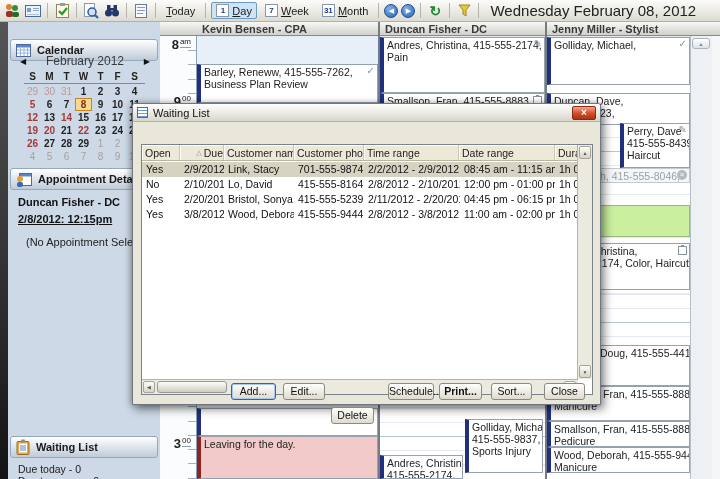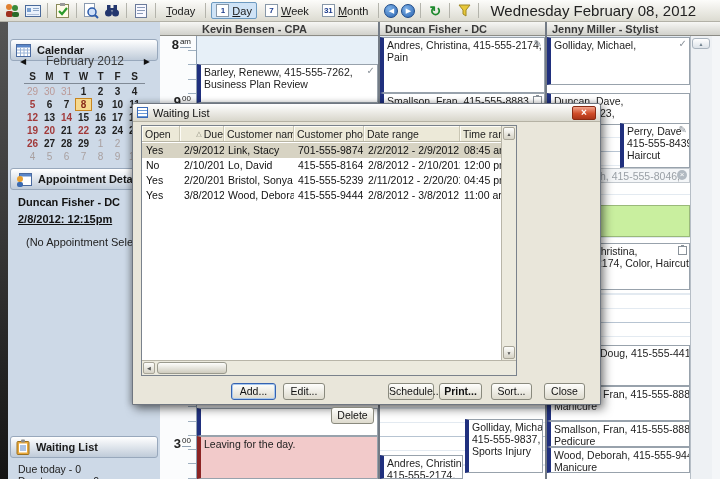--- a/index.html
+++ b/index.html
@@ -69,21 +69,21 @@
 .greenblk{position:absolute;background:#c9ef9f;border:1px solid #9ab97a;z-index:1}
 .aic{position:absolute;top:0;right:2px;font-size:10px;color:#8a929a;line-height:11px}
 .aic.cancel{top:1px;width:10px;height:10px;border-radius:50%;background:#b2bac2;color:#fff;font-size:8px;text-align:center;line-height:10px}
 .aic.clip{top:1px}
 
 
 .dlg{position:absolute;left:132px;top:103px;width:469px;height:302px;background:#e9e6da;border:1px solid #6f7680;border-radius:3px 3px 0 0;box-shadow:3px 4px 10px rgba(10,10,10,.5),-2px 0 6px rgba(10,10,10,.25);z-index:10}
 .dtitle{height:18px;background:linear-gradient(#ffffff,#d8d6cb);border-bottom:1px solid #b5b2a4;border-radius:2px 2px 0 0;display:flex;align-items:center;gap:5px;padding:0 4px;font-size:11px;color:#111}
 .dico{width:11px;height:11px;border:1px solid #3a6ab8;background:repeating-linear-gradient(#fff 0 2px,#6a9ad8 2px 3px)}
 .dclose{margin-left:auto;width:24px;height:14px;background:linear-gradient(#f2a58c,#d04c28 55%,#aa3418);border:1px solid #8a2a12;border-radius:2px;color:#fff;font-size:10px;font-weight:bold;display:flex;align-items:center;justify-content:center;line-height:1}
-.dtable{position:absolute;left:8px;top:21px;width:376px;height:251px;border:1px solid #7a828c;background:#fff;overflow:hidden}
+.dtable{position:absolute;left:8px;top:40px;width:452px;height:251px;border:1px solid #7a828c;background:#fff;overflow:hidden}
 .thead{position:absolute;left:0;top:0;width:436px;height:16px;display:flex;background:#ece9d8;border-bottom:1px solid #b8b5a4;overflow:hidden}
 .hc{flex:0 0 auto;display:flex;align-items:center;gap:2px;padding-left:3px;font-size:10.5px;color:#222;border-right:1px solid #c9c6b4;box-shadow:inset 1px 1px 0 #fdfcf6;overflow:hidden;white-space:nowrap}
 .sort{font-style:normal;font-size:7px;color:#8a8a7a}
 .trows{position:absolute;left:0;top:17px;width:436px;height:203px;background:#fff}
 .trow{display:flex;height:15px;line-height:15px}
 .trow.sel{background:#d7d3c3}
 .tc{flex:0 0 auto;overflow:hidden;white-space:nowrap;padding-left:4px;font-size:10.5px;color:#111}
 .tvs{position:absolute;right:0;top:0;width:15px;height:234px;background:#eceade;border-left:1px solid #b8b5a8}
 .sb{position:absolute;left:1px;width:12px;height:13px;background:linear-gradient(#fdfdfb,#d6d3c6);border:1px solid #a8a598;border-radius:2px;font-size:5px;color:#555;display:flex;align-items:center;justify-content:center}
 .ths{position:absolute;left:0;bottom:0;width:436px;height:15px;background:#eceade;border-top:1px solid #b8b5a8}
@@ -412,25 +412,25 @@
           <span class="hc" style="width: 44px; justify-content: flex-end;">
             <i class="sort">△</i>
             <span>Due</span>
           </span>
           <span class="hc" style="width: 70px;">
             <span>Customer name</span>
           </span>
           <span class="hc" style="width: 70px;">
             <span>Customer phone</span>
           </span>
+          <span class="hc" style="width: 95px;">
+            <span>Time range</span>
+          </span>
           <span class="hc" style="width: 96px;">
             <span>Date range</span>
-          </span>
-          <span class="hc" style="width: 95px;">
-            <span>Time range</span>
           </span>
           <span class="hc" style="width: 28px;">
             <span>Duration</span>
           </span>
         </div>
       <div class="trows" id="wl-rows">
           <div class="trow sel">
             <span class="tc" style="width: 38px;">Yes</span>
             <span class="tc" style="width: 44px;">2/9/2012</span>
             <span class="tc" style="width: 70px;">Link, Stacy</span>

